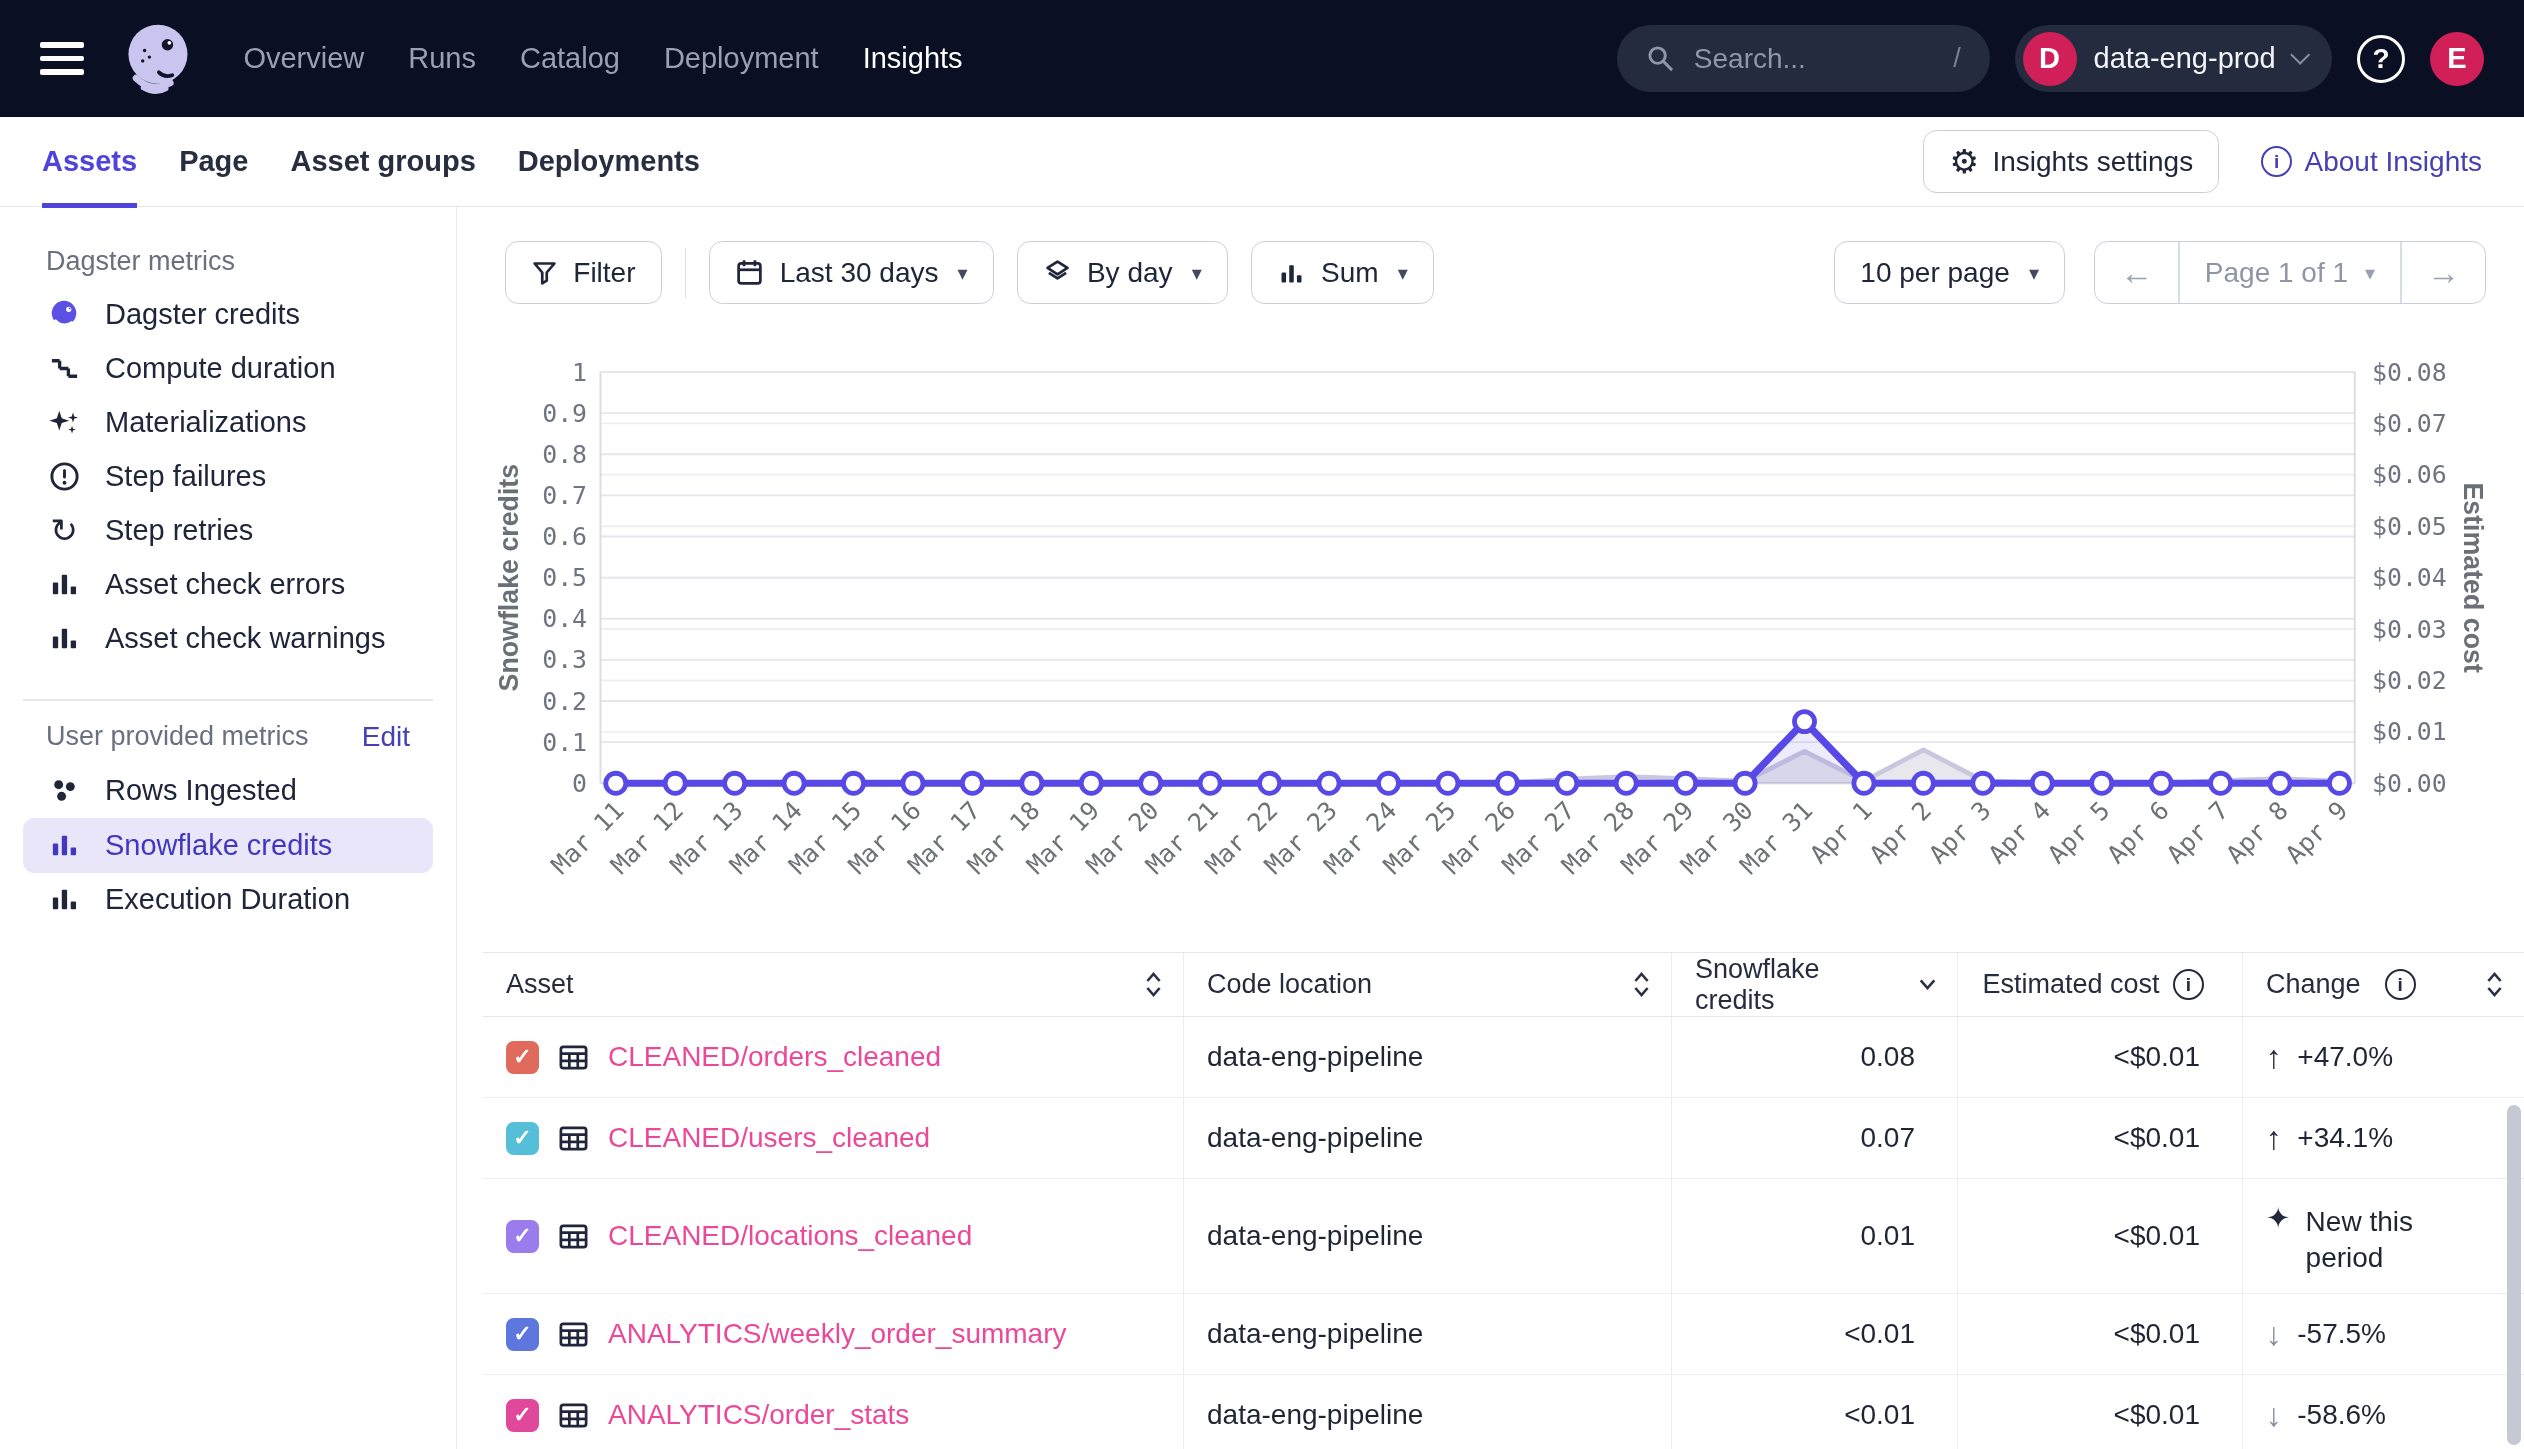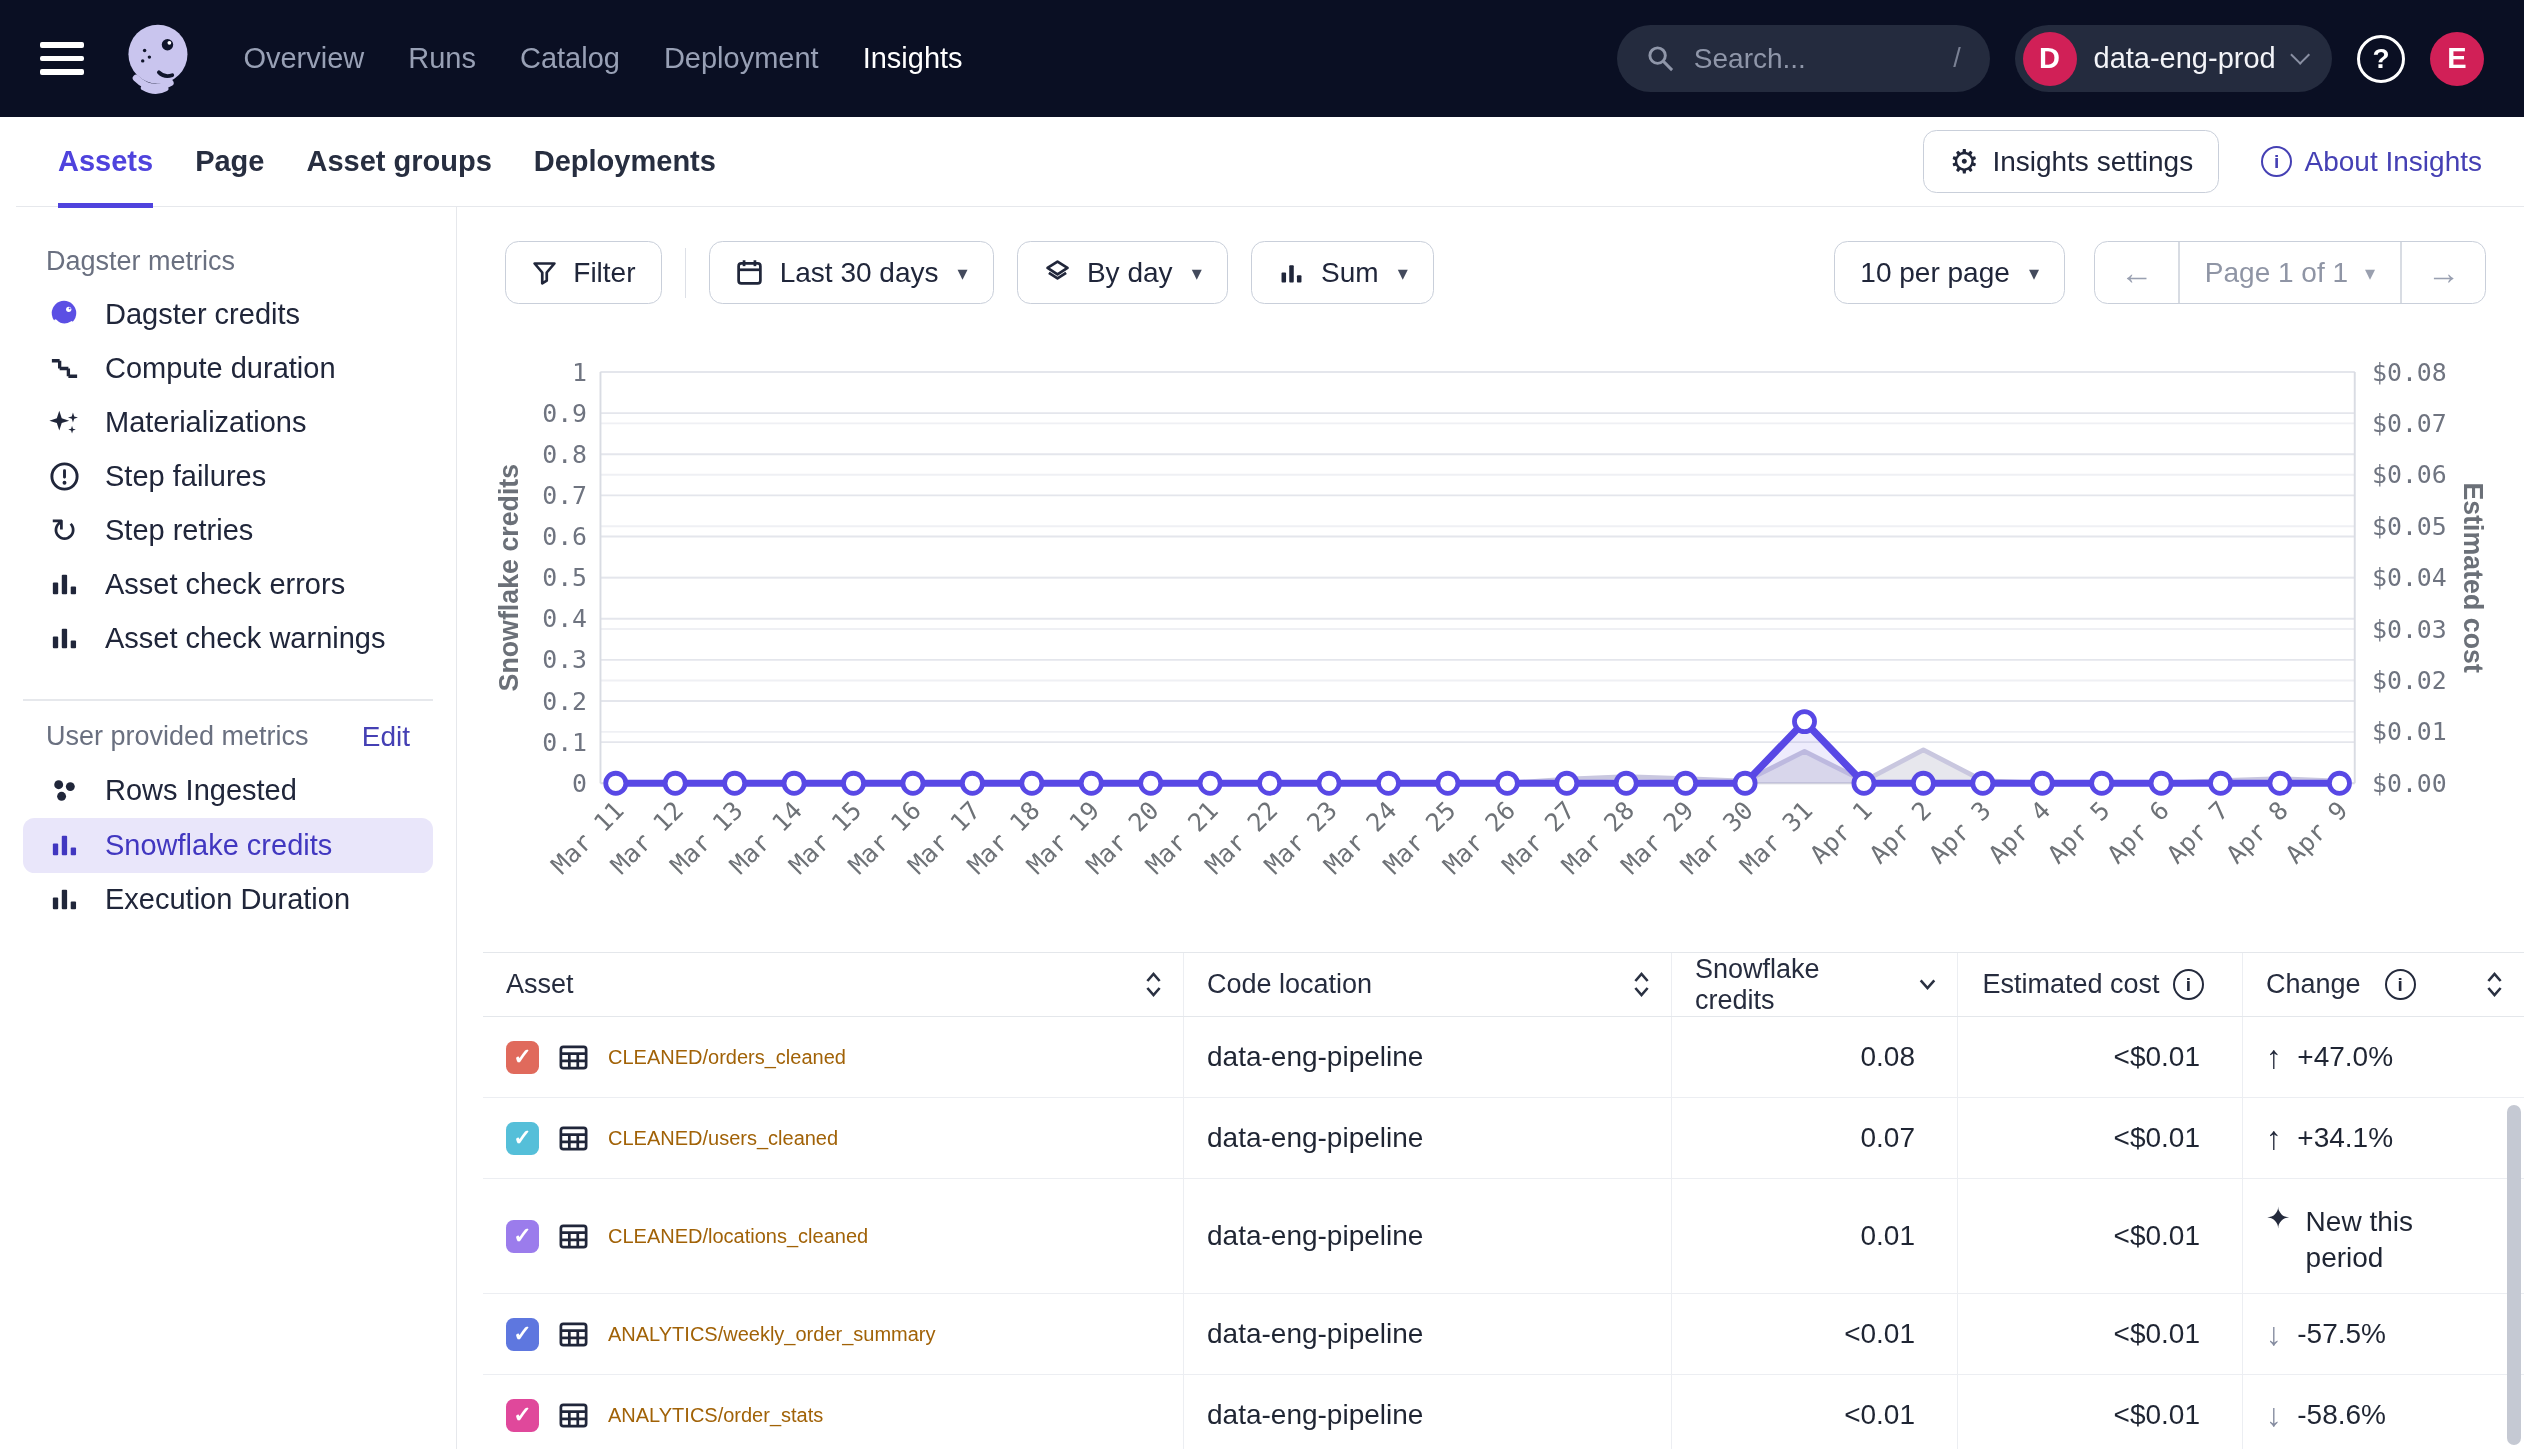--- a/index.html
+++ b/index.html
@@ -30,21 +30,21 @@
     font-size:29px;font-weight:700;display:flex;align-items:center;justify-content:center}
   .deploy-name{color:#F3F4F8;font-size:29px;font-weight:500}
   .chev{width:14.3px;height:14.3px;border-right:2.9px solid #8A90A3;border-bottom:2.9px solid #8A90A3;
     transform:rotate(45deg);margin-top:-7.7px}
   .help-btn{width:48px;height:48px;border-radius:50%;border:3.8px solid #fff;color:#fff;
     font-size:28px;font-weight:700;display:flex;align-items:center;justify-content:center;cursor:pointer}
   .avatar{width:54px;height:54px;border-radius:50%;background:#D12057;color:#fff;font-size:29px;
     font-weight:700;display:flex;align-items:center;justify-content:center;cursor:pointer}
 
   
-  .tabbar{position:absolute;top:117px;left:16px;right:0;height:90px;background:#fff;
+  .tabbar{position:absolute;top:117px;left:0;right:0;height:90px;background:#fff;
     border-bottom:1.9px solid #E6E8EC;display:flex;align-items:center;padding:0 42px;gap:42px;z-index:4}
   .tab{font-size:29px;font-weight:600;color:#272E40;height:100%;display:flex;align-items:center;
     position:relative;cursor:pointer}
   .tab.active{color:#4F43DD}
   .tab.active::after{content:"";position:absolute;left:0;right:0;bottom:-1.9px;height:4.8px;background:#4F43DD}
   .tabbar-right{margin-left:auto;display:flex;align-items:center;gap:42px}
   .settings-btn{height:63px;border:1.9px solid #C9CFDA;border-radius:13.4px;background:#fff;
     display:flex;align-items:center;gap:13.4px;padding:0 25px;font-size:28px;color:#20263A;cursor:pointer}
   .gear{font-size:33px;line-height:1}
   .about-link{display:flex;align-items:center;gap:12.4px;color:#4540B4;font-size:28px;cursor:pointer}
@@ -100,21 +100,21 @@
   .c-credits{width:286px}
   .c-cost{width:285px}
   .c-change{flex:1;border-right:none;gap:15.3px}
   .num{justify-content:flex-end;padding-right:42px}
   .h-end{justify-content:flex-end;gap:13.4px;padding-right:38px}
   .sort-ic{margin-left:auto}
   .checkbox{width:33px;height:33px;border-radius:7.7px;display:flex;align-items:center;
     justify-content:center;flex:none;cursor:pointer}
   .checkbox .tick{color:#fff;font-size:22px;font-weight:700;line-height:1}
   .tbl-icon{flex:none;display:flex}
-  .asset-link{color:#a16207;font-size:20px;cursor:pointer}
+  .asset-link{color:#ec4899;font-size:28px;cursor:pointer}
   .chg{display:none;font-size:32px;line-height:1;flex:none}
   .dir-up .chg-up{display:block;color:#242A3C}
   .dir-down .chg-down{display:block;color:#858CA0}
   .dir-new .chg-new{display:block;color:#242A3C;font-size:29px}
   .t-row.dir-new .c-change{align-items:flex-start;padding-top:25px}
   .chg-label{max-width:182px;line-height:1.3}
   .scroll-thumb{position:absolute;right:2.9px;top:898px;width:14.3px;height:340px;
     border-radius:7.7px;background:#C5C9D3;cursor:pointer}
 </style>
 </head>

